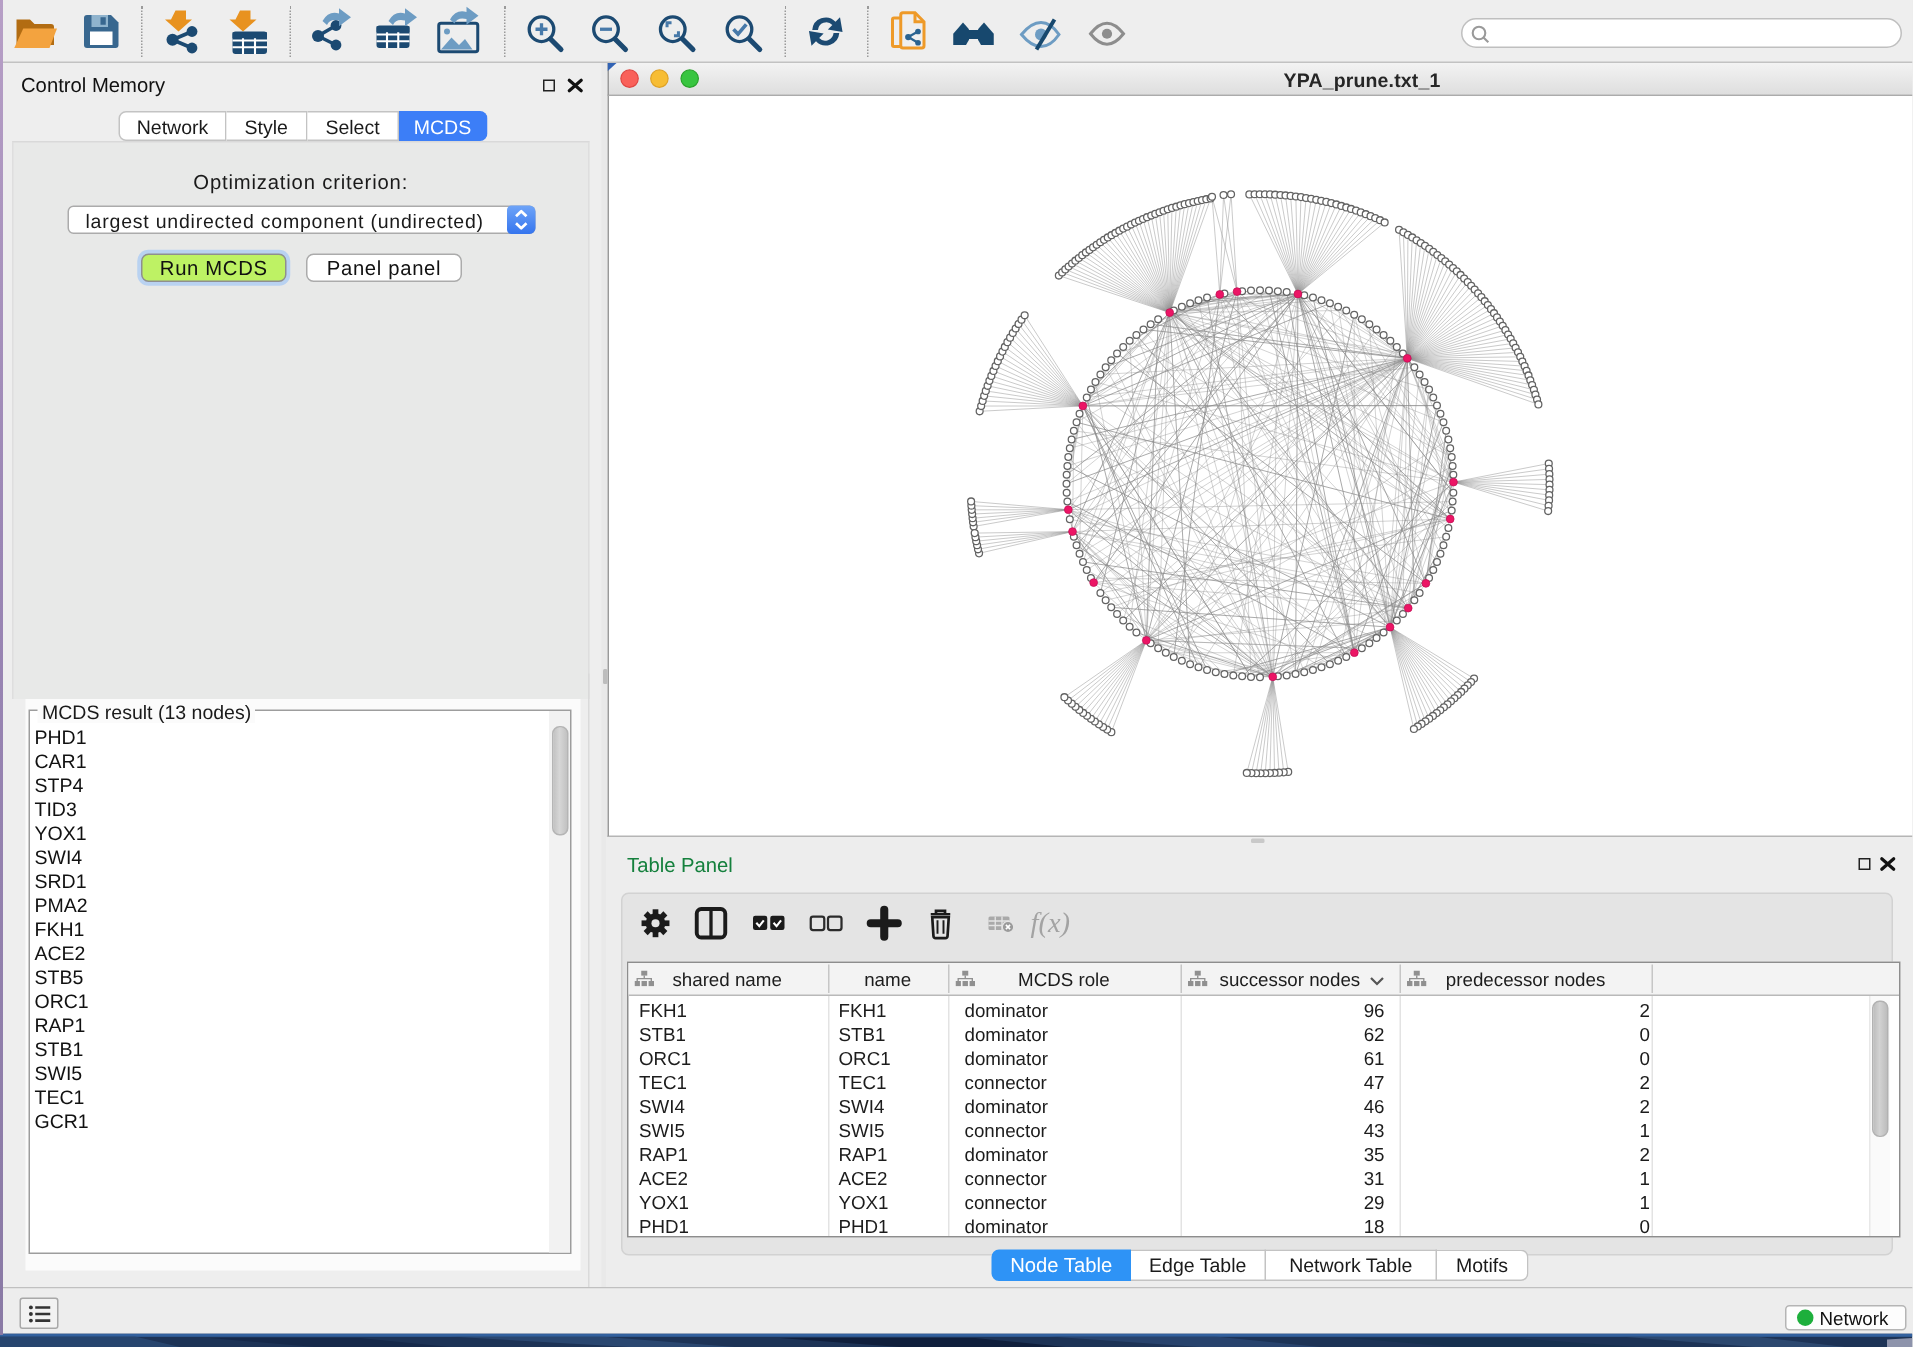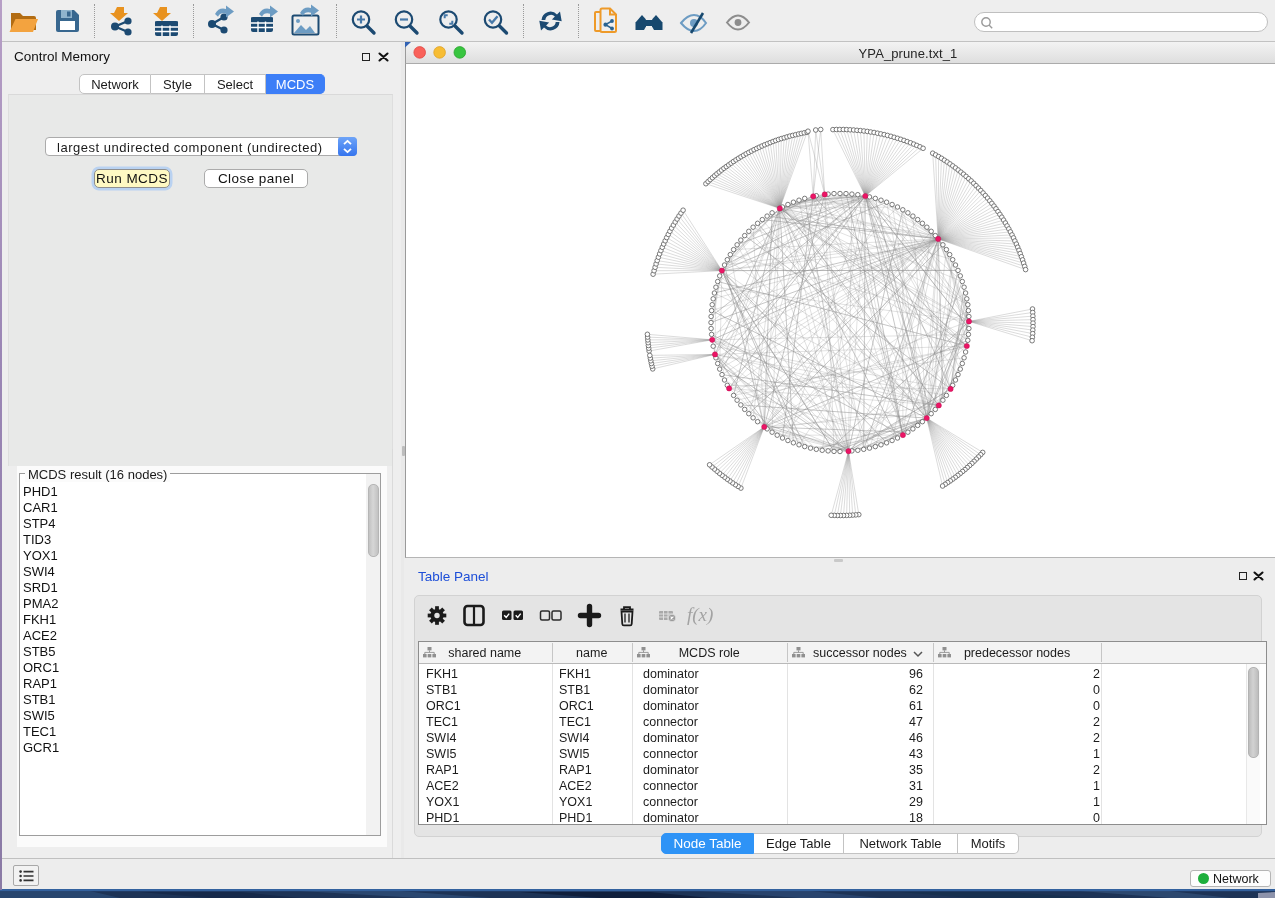--- a/index.html
+++ b/index.html
@@ -102,49 +102,50 @@
 <div class="abs" style="left:0;top:42px;width:401px;height:816px;background:#eeeeee"></div>
 <div class="abs" style="left:14px;top:49px;font-size:13.5px;color:#111">Control Memory</div>
 <div class="abs" style="left:362px;top:53px;width:8px;height:8px;border:1.4px solid #222"></div>
 <svg class="abs" style="left:378px;top:52px" width="11" height="10" viewBox="0 0 11 10">
       <path d="M1.5 1.5 L9.5 8.5 M9.5 1.5 L1.5 8.5" stroke="#111" stroke-width="2.1" stroke-linecap="round"></path>
     </svg>
 <div class="abs" style="left:8px;top:94px;width:385px;height:372px;background:#e8e9e8;border-top:1px solid #d9d9d9;border-left:1px solid #dedede;border-right:1px solid #dedede"></div>
 <div class="abs" style="left:79px;top:74px;height:31px">
   <span class="tabseg" style="border-left:1px solid #c3c3c3;border-radius:5px 0 0 5px;width:72px;text-align:center;padding:0">Network</span><span class="tabseg" style="width:54px;text-align:center;padding:0">Style</span><span class="tabseg" style="width:61px;text-align:center;padding:0">Select</span><span class="tabseg" style="background:#3c7ef7;color:#fff;border-color:#3c7ef7;border-radius:0 5px 5px 0;width:59px;text-align:center;padding:0">MCDS</span>
 </div>
+<div class="abs" style="left:0;top:114px;width:401px;text-align:center;font-size:13.5px;letter-spacing:0.55px;color:#1a1a1a">Optimization criterion:</div>
 <div class="abs" style="left:45px;top:137px;width:312px;height:19px;background:#fff;border:1px solid #ababab;border-radius:4px"></div>
 <div class="abs" style="left:57px;top:140px;font-size:13px;letter-spacing:0.52px;color:#1a1a1a">largest undirected component (undirected)</div>
 <div class="abs" style="left:338px;top:137px;width:19px;height:19px;background:linear-gradient(#6ea4f8,#3575ee);border-radius:3px 4px 4px 3px"></div>
 <svg class="abs" style="left:341px;top:139px" width="13" height="15" viewBox="0 0 13 15">
       <path d="M3 5.2 L6.5 1.8 L10 5.2 M3 9.8 L6.5 13.2 L10 9.8" fill="none" stroke="#fff" stroke-width="1.8" stroke-linejoin="round"></path>
     </svg>
-<div class="abs" style="left:94px;top:169px;width:76px;height:19px;background:#fef9c3;border:1px solid #8f8f8f;border-radius:5px;box-shadow:0 0 0 2.5px #b9d2f1;font-size:13.5px;letter-spacing:0.45px;text-align:center;line-height:17px;color:#111">Run MCDS</div>
-<div class="abs" style="left:204px;top:169px;width:104px;height:19px;background:#fff;border:1px solid #ababab;border-radius:5px;font-size:13.5px;letter-spacing:0.45px;text-align:center;line-height:17px;color:#111">Close panel</div>
+<div class="abs" style="left:94px;top:169px;width:97px;height:19px;background:#bef264;border:1px solid #8f8f8f;border-radius:5px;box-shadow:0 0 0 2.5px #b9d2f1;font-size:13.5px;letter-spacing:0.45px;text-align:center;line-height:17px;color:#111">Run MCDS</div>
+<div class="abs" style="left:204px;top:169px;width:104px;height:19px;background:#fff;border:1px solid #ababab;border-radius:5px;font-size:13.5px;letter-spacing:0.45px;text-align:center;line-height:17px;color:#111">Panel panel</div>
 <div class="abs" style="left:17px;top:465.5px;width:370px;height:381px;background:#fbfbfb"></div>
 <div class="abs" style="left:391.5px;top:449px;width:1px;height:409px;background:#dadada"></div>
 <div class="abs" style="left:19px;top:473px;width:362px;height:363px;border:1px solid #9d9d9d;background:#fff"></div>
-<div class="abs" style="left:25px;top:467px;background:#fbfbfb;padding:0 3px;font-size:13px;color:#1a1a1a">MCDS result (16 nodes)</div>
+<div class="abs" style="left:25px;top:467px;background:#fbfbfb;padding:0 3px;font-size:13px;color:#1a1a1a">MCDS result (13 nodes)</div>
 <div class="abs" style="left:366px;top:474px;width:14px;height:361px;background:#f2f2f2"></div>
 <div class="abs" style="left:367.5px;top:484px;width:11px;height:73px;background:linear-gradient(90deg,#c2c2c2,#d6d6d6 45%,#c2c2c2);border-radius:5px;border:1px solid #b5b5b5"></div>
 <div class="abs" style="left:23px;top:484px;font-size:13px;line-height:16px;color:#111">PHD1<br>CAR1<br>STP4<br>TID3<br>YOX1<br>SWI4<br>SRD1<br>PMA2<br>FKH1<br>ACE2<br>STB5<br>ORC1<br>RAP1<br>STB1<br>SWI5<br>TEC1<br>GCR1</div>
 <div class="abs" style="left:401px;top:42px;width:4px;height:816px;background:#e9e9e9"></div>
 <div class="abs" style="left:401.5px;top:446px;width:3px;height:10px;background:#bdbdbd;border-radius:1px"></div>
 
 <div class="abs" style="left:405px;top:42px;width:870px;height:22px;background:linear-gradient(#f3f3f3,#dedede);border-left:1px solid #9a9a9a;border-bottom:1px solid #ababab"></div>
 <svg class="abs" style="left:405px;top:42px" width="7" height="6" viewBox="0 0 7 6">
       <path d="M0 0 h6 l-6 5.5 z" fill="#3263b4"></path>
     </svg>
 <circle class="abs"></circle>
 <svg class="abs" style="left:412px;top:46px" width="56" height="13" viewBox="0 0 56 13">
  <circle cx="7.7" cy="6.4" r="5.8" fill="#f9615a" stroke="#df4743" stroke-width="0.8"></circle>
  <circle cx="27.6" cy="6.4" r="5.8" fill="#f7bd34" stroke="#dfa226" stroke-width="0.8"></circle>
  <circle cx="47.8" cy="6.4" r="5.8" fill="#38c540" stroke="#2aa32c" stroke-width="0.8"></circle>
 </svg>
-<div class="abs" style="left:758px;top:46px;width:300px;text-align:center;font-size:13px;color:#262626;font-weight:400;letter-spacing:0.1px">YPA_prune.txt_1</div>
+<div class="abs" style="left:758px;top:46px;width:300px;text-align:center;font-size:13px;color:#262626;font-weight:700;letter-spacing:0.1px">YPA_prune.txt_1</div>
 <div class="abs" style="left:405px;top:64px;width:870px;height:494px;background:#fff;border-left:1px solid #9a9a9a;border-bottom:1px solid #b5b5b5"></div>
 <svg width="870" height="494" viewBox="405 64 870 494" style="position:absolute;left:405px;top:64px">
 <g stroke="#8a8a8a" stroke-width="0.5" stroke-opacity="0.5">
 <line x1="711.0" y1="322.5" x2="938.2" y2="238.9" stroke-opacity="0.75" stroke-width="0.65"></line>
 <line x1="711.0" y1="322.5" x2="865.3" y2="196.0"></line>
 <line x1="711.1" y1="316.5" x2="721.9" y2="270.6"></line>
 <line x1="711.6" y1="310.6" x2="938.2" y2="238.9"></line>
 <line x1="711.6" y1="310.6" x2="926.7" y2="418.1" stroke-opacity="0.75" stroke-width="0.65"></line>
 <line x1="712.2" y1="304.7" x2="848.5" y2="451.2"></line>
 <line x1="713.2" y1="298.8" x2="938.2" y2="238.9"></line>
@@ -1005,21 +1006,21 @@
 <circle cx="764.2" cy="426.9" r="2.6"></circle>
 <circle cx="729.1" cy="388.4" r="2.6"></circle>
 <circle cx="715.0" cy="354.4" r="2.6"></circle>
 <circle cx="712.2" cy="339.8" r="2.6"></circle>
 <circle cx="721.9" cy="270.6" r="2.6"></circle>
 </g>
 </svg>
 
 <div class="abs" style="left:404px;top:558px;width:871px;height:300px;background:#ededed"></div>
 <div class="abs" style="left:834px;top:559px;width:9px;height:3px;background:#c9c9c9;border-radius:1px"></div>
-<div class="abs" style="left:418px;top:569px;font-size:13.5px;color:#1d4ed8">Table Panel</div>
+<div class="abs" style="left:418px;top:569px;font-size:13.5px;color:#15803d">Table Panel</div>
 <div class="abs" style="left:1239px;top:572px;width:8px;height:8px;border:1.4px solid #222"></div>
 <svg class="abs" style="left:1253px;top:571px" width="11" height="10" viewBox="0 0 11 10">
       <path d="M1.5 1.5 L9.5 8.5 M9.5 1.5 L1.5 8.5" stroke="#111" stroke-width="2.1" stroke-linecap="round"></path>
     </svg>
 <div class="abs" style="left:414px;top:595px;width:848px;height:242px;background:#e4e4e4;border:1px solid #d2d2d2;border-radius:5px"></div>
 <svg class="abs" style="left:414px;top:595px" width="848" height="40" viewBox="0 0 848 40">
 
  <g transform="translate(23,20.5)" fill="#1b1b1b">
   <g id="teeth">
           <rect x="-1.9" y="-9.3" width="3.8" height="5"></rect>

